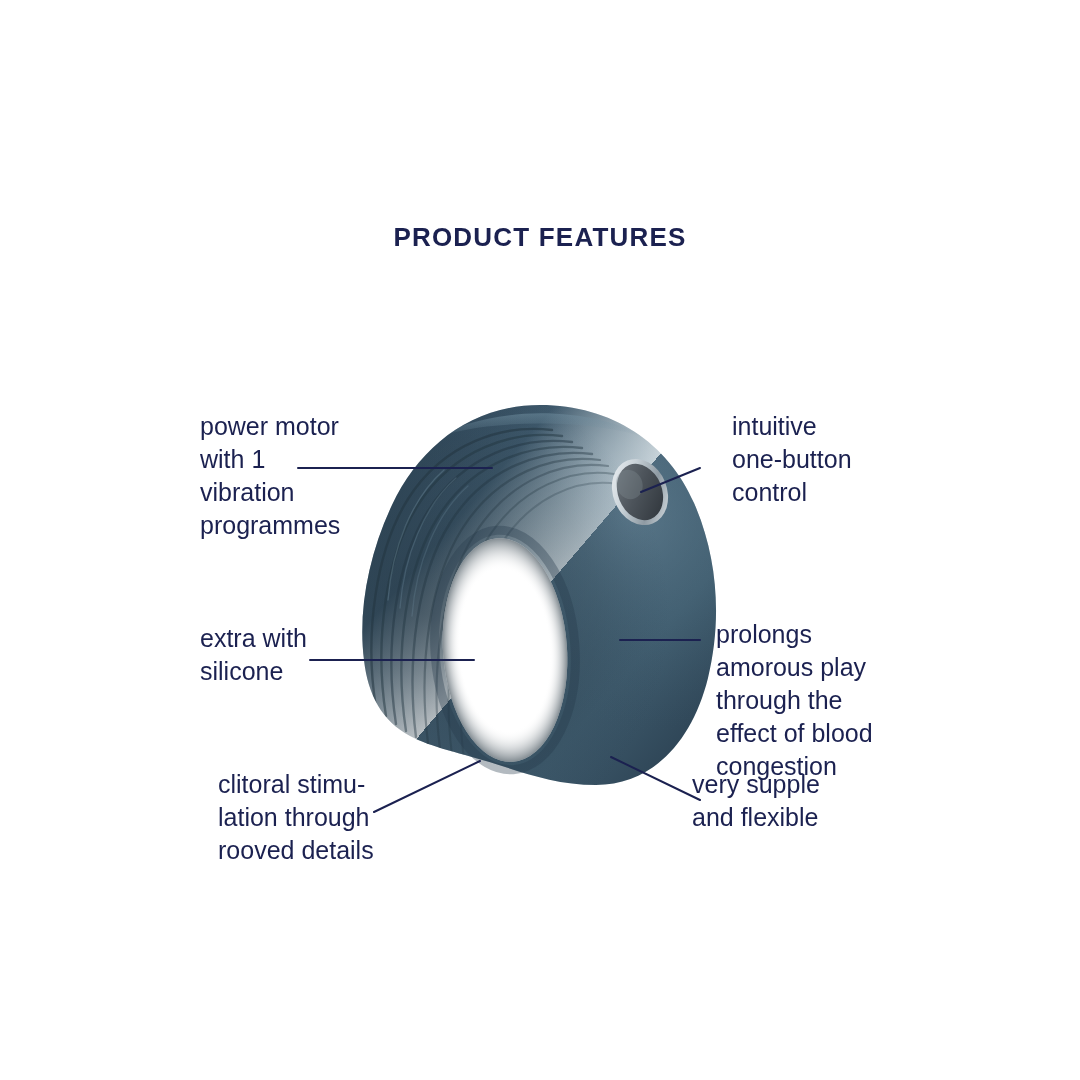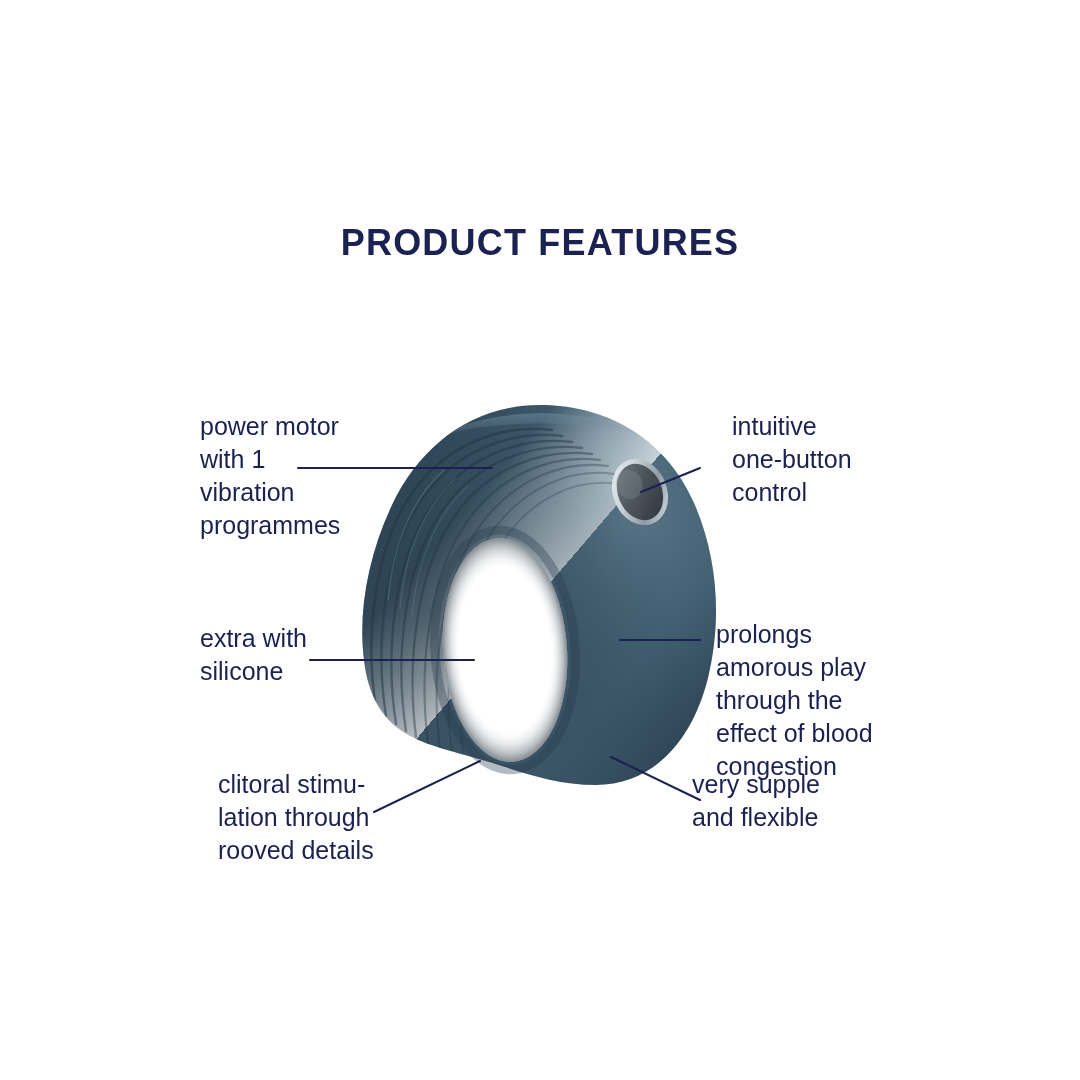--- a/index.html
+++ b/index.html
@@ -21,21 +21,21 @@
     background: #ffffff;
   }
 
   
   #page-title {
     position: absolute;
     left: 0;
     top: 222px;
     width: 1080px;
     text-align: center;
-    font-size: 36px;
+    font-size: 26px;
     font-weight: bold;
     letter-spacing: 1.2px;
     color: #1b2150;
     font-family: "Liberation Sans", sans-serif;
   }
 
   
   .callout {
     position: absolute;
     color: #1b2150;

